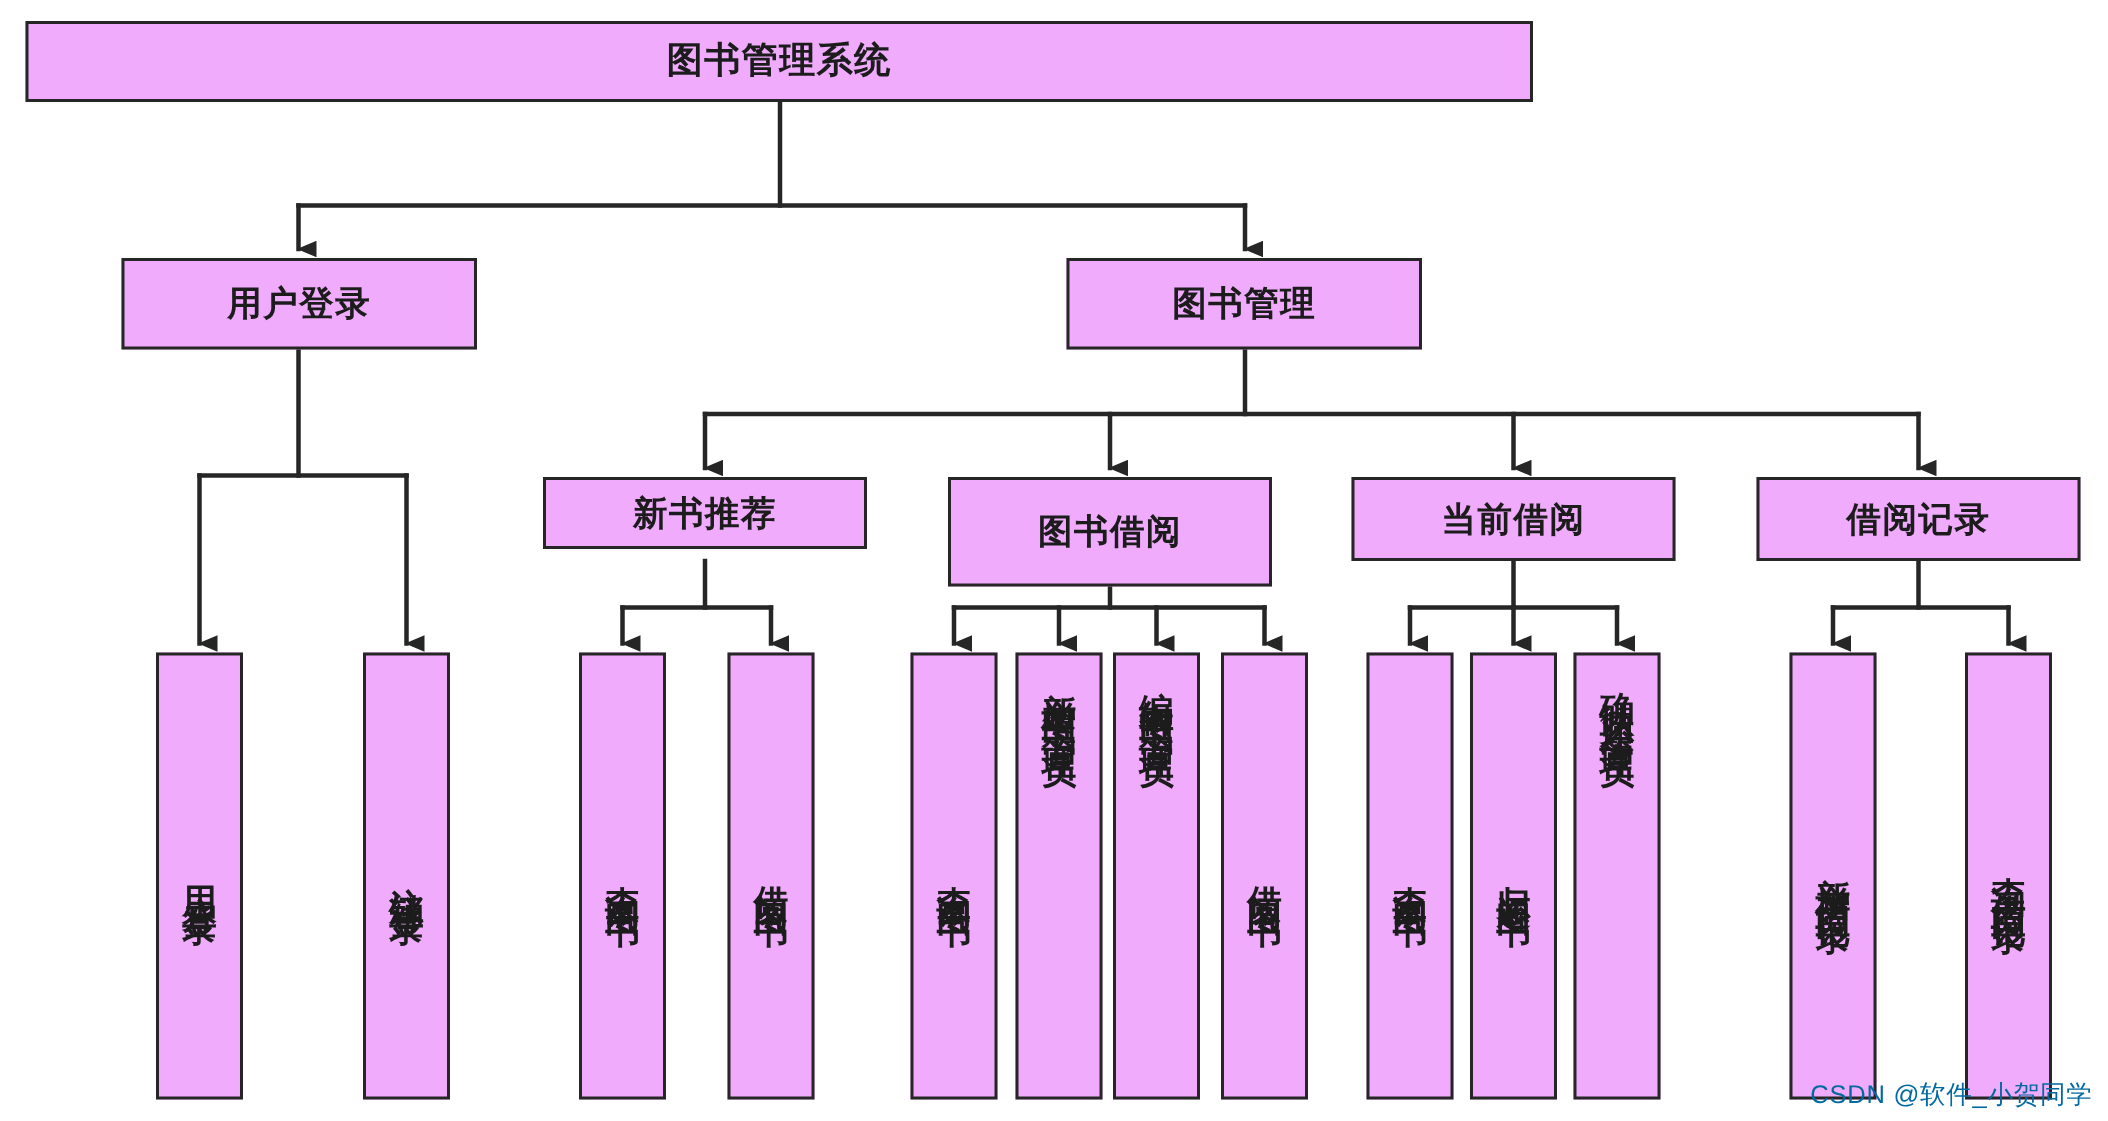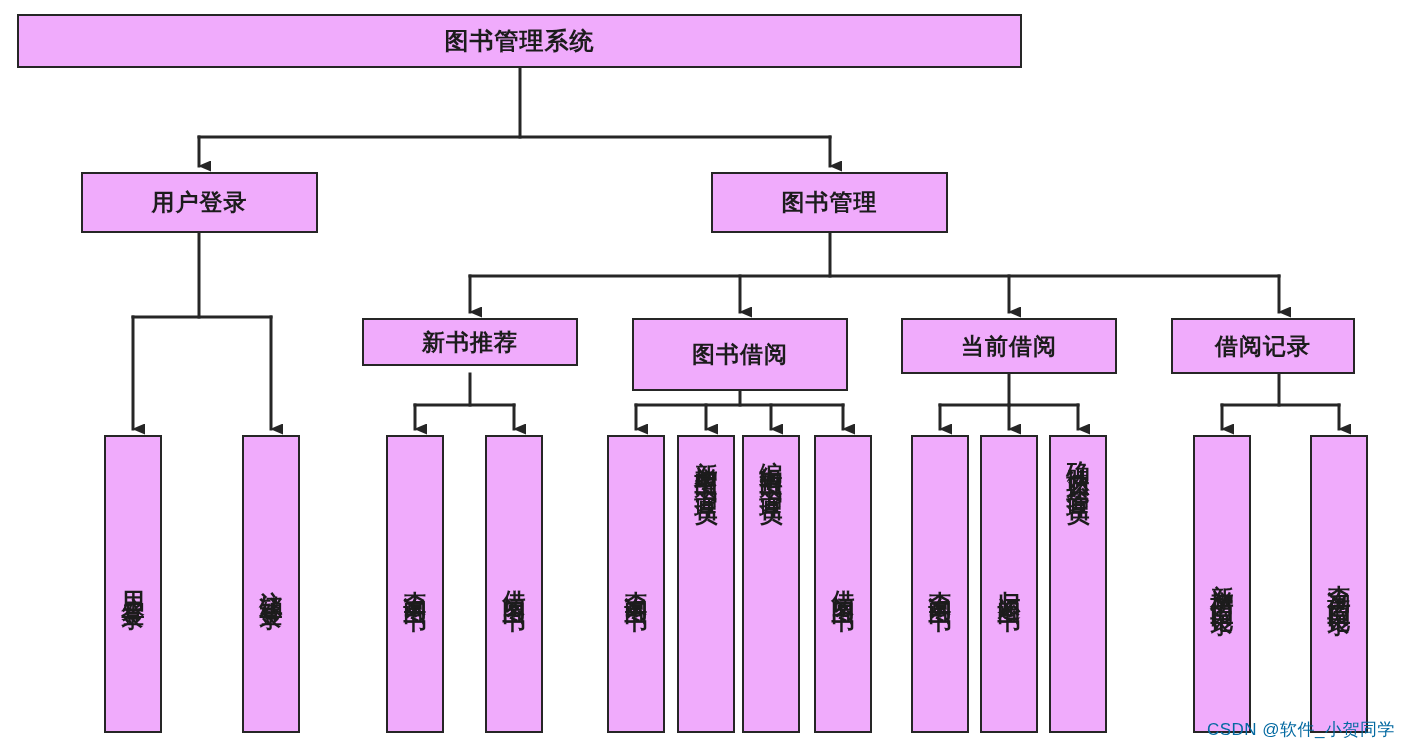--- a/index.html
+++ b/index.html
@@ -126,21 +126,21 @@
 
   <div class="node" style="left:362px;top:318px;width:216px;height:48px;">
     <span class="label">新书推荐</span>
   </div>
   <div class="node" style="left:632px;top:318px;width:216px;height:73px;">
     <span class="label">图书借阅</span>
   </div>
   <div class="node" style="left:901px;top:318px;width:216px;height:56px;">
     <span class="label">当前借阅</span>
   </div>
-  <div class="node" style="left:1171px;top:318px;width:184px;height:56px;">
+  <div class="node" style="left:1171px;top:318px;width:216px;height:56px;">
     <span class="label">借阅记录</span>
   </div>
 
   <div class="node leaf short" style="left:104px;top:435px;width:58px;height:298px;">
     <span class="label">用户登录</span>
   </div>
   <div class="node leaf short" style="left:242px;top:435px;width:58px;height:298px;">
     <span class="label">注销登录</span>
   </div>
 

